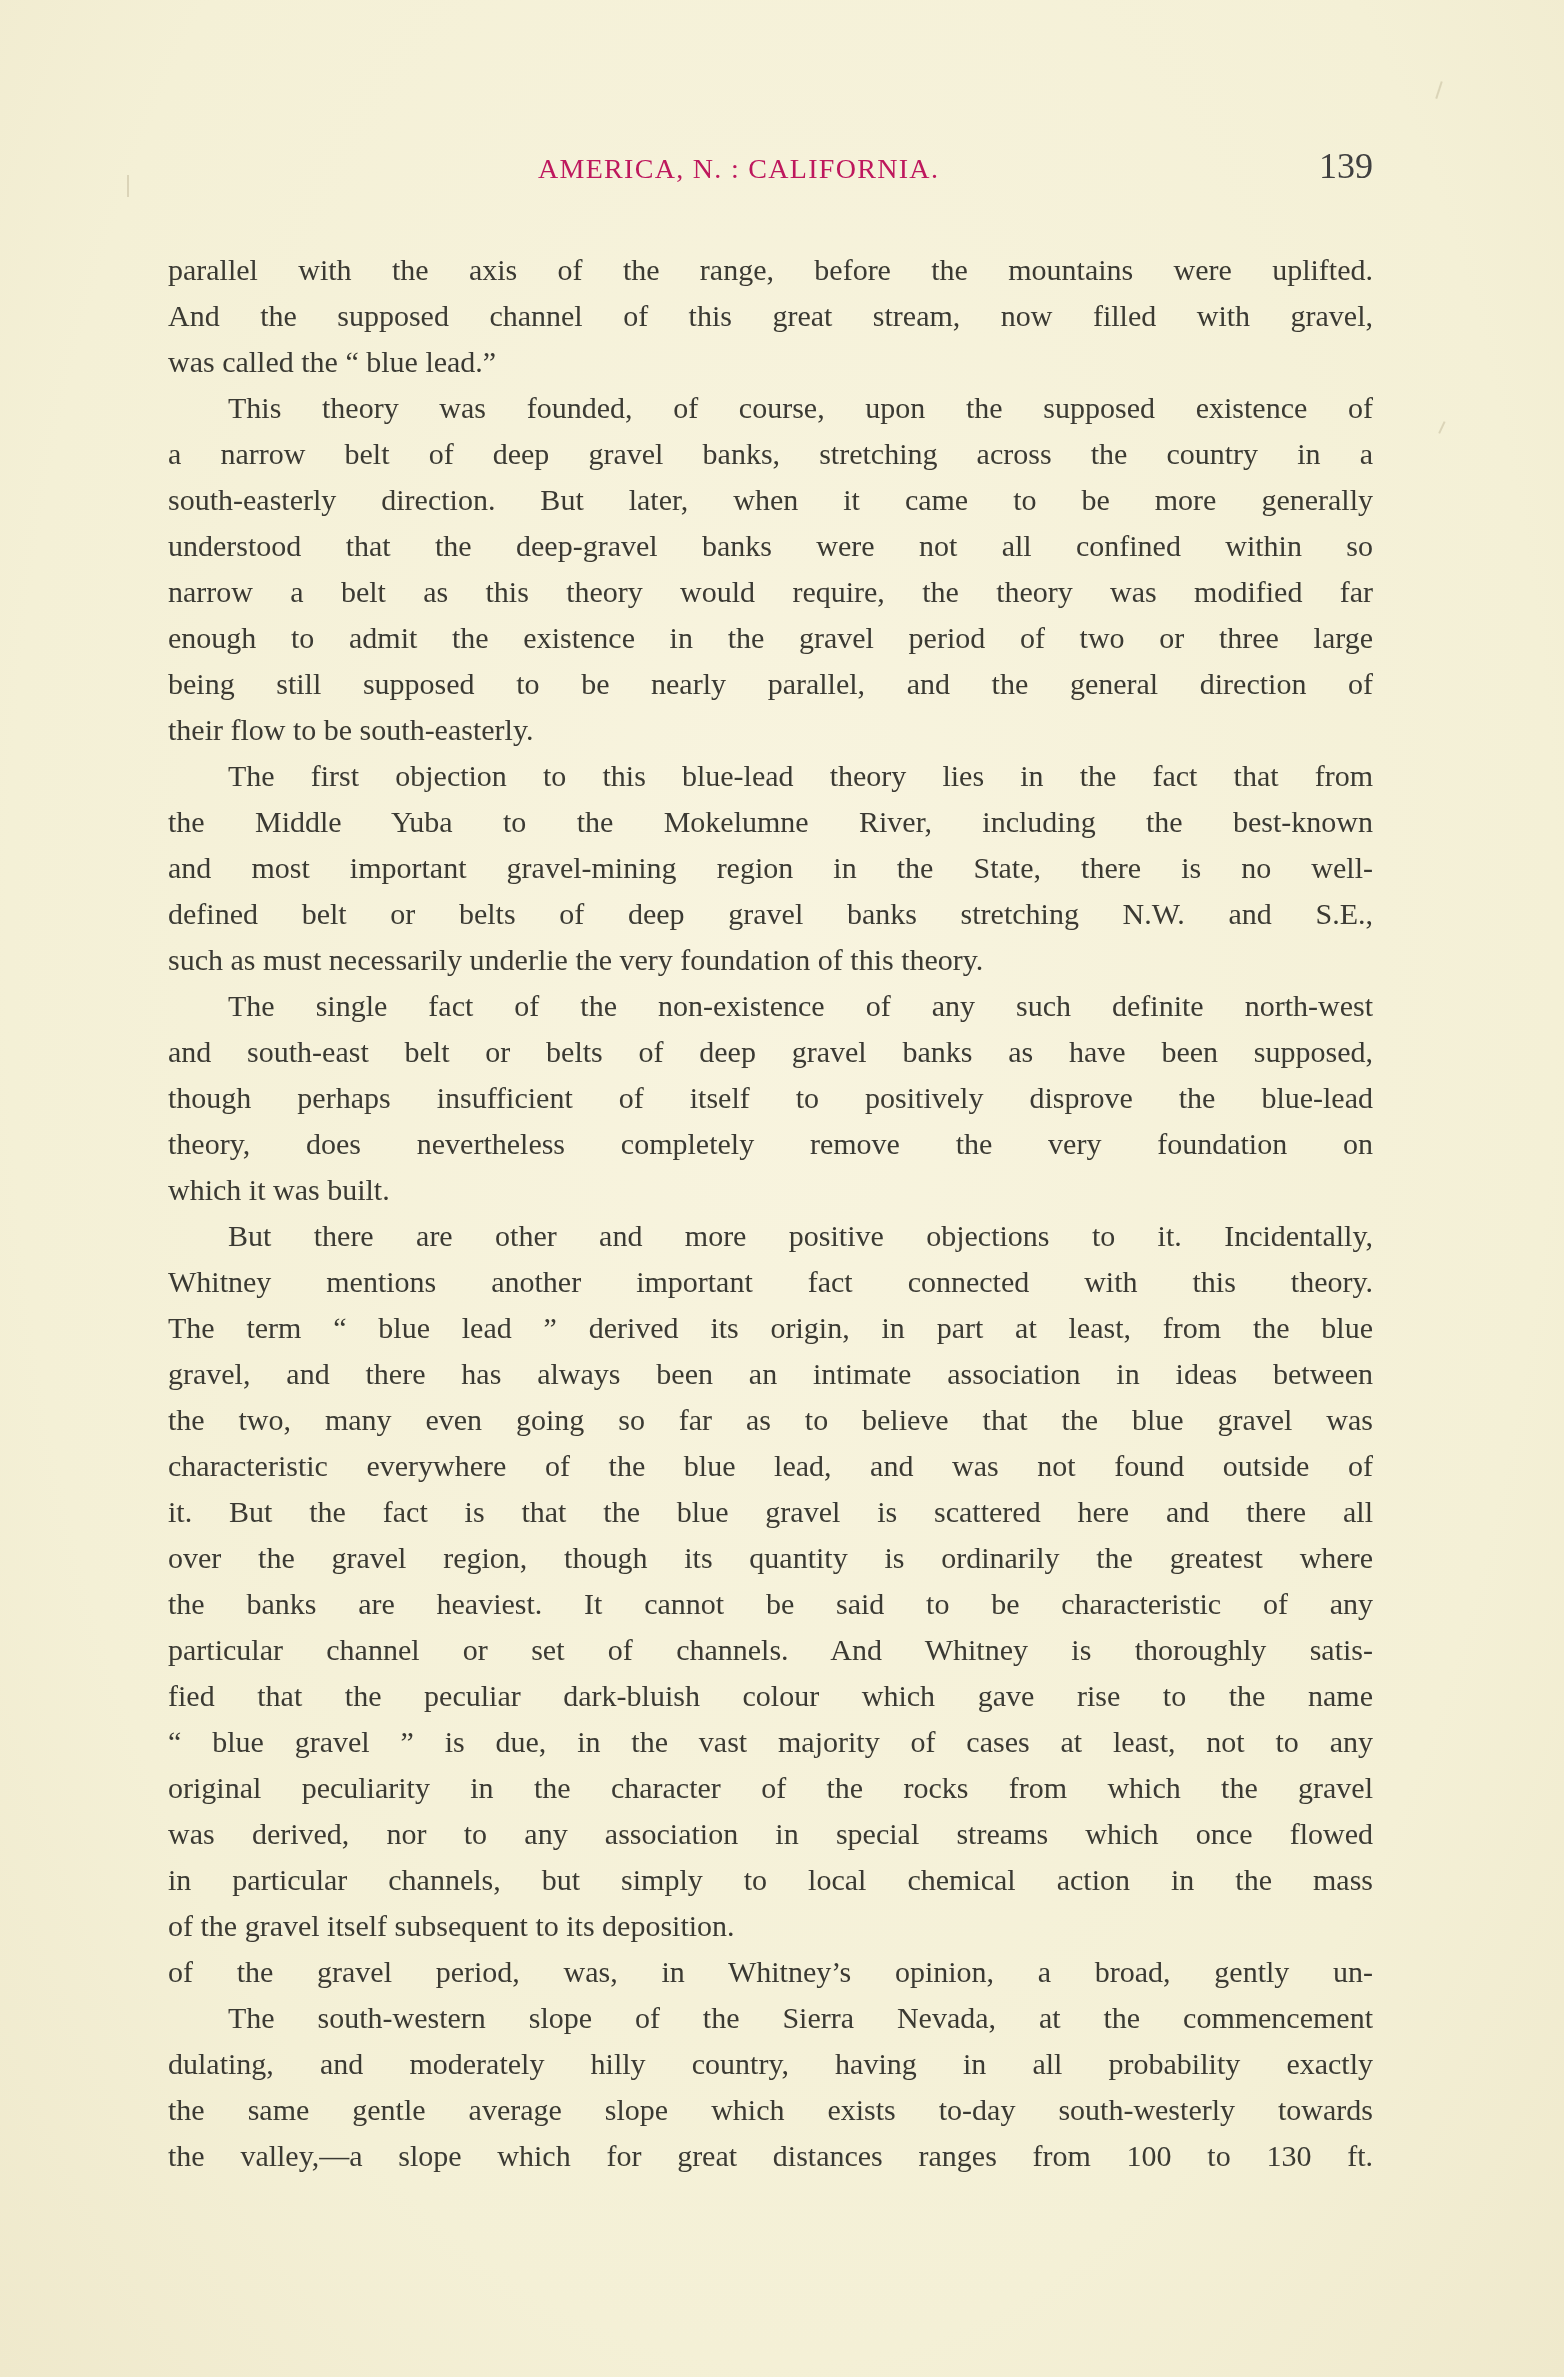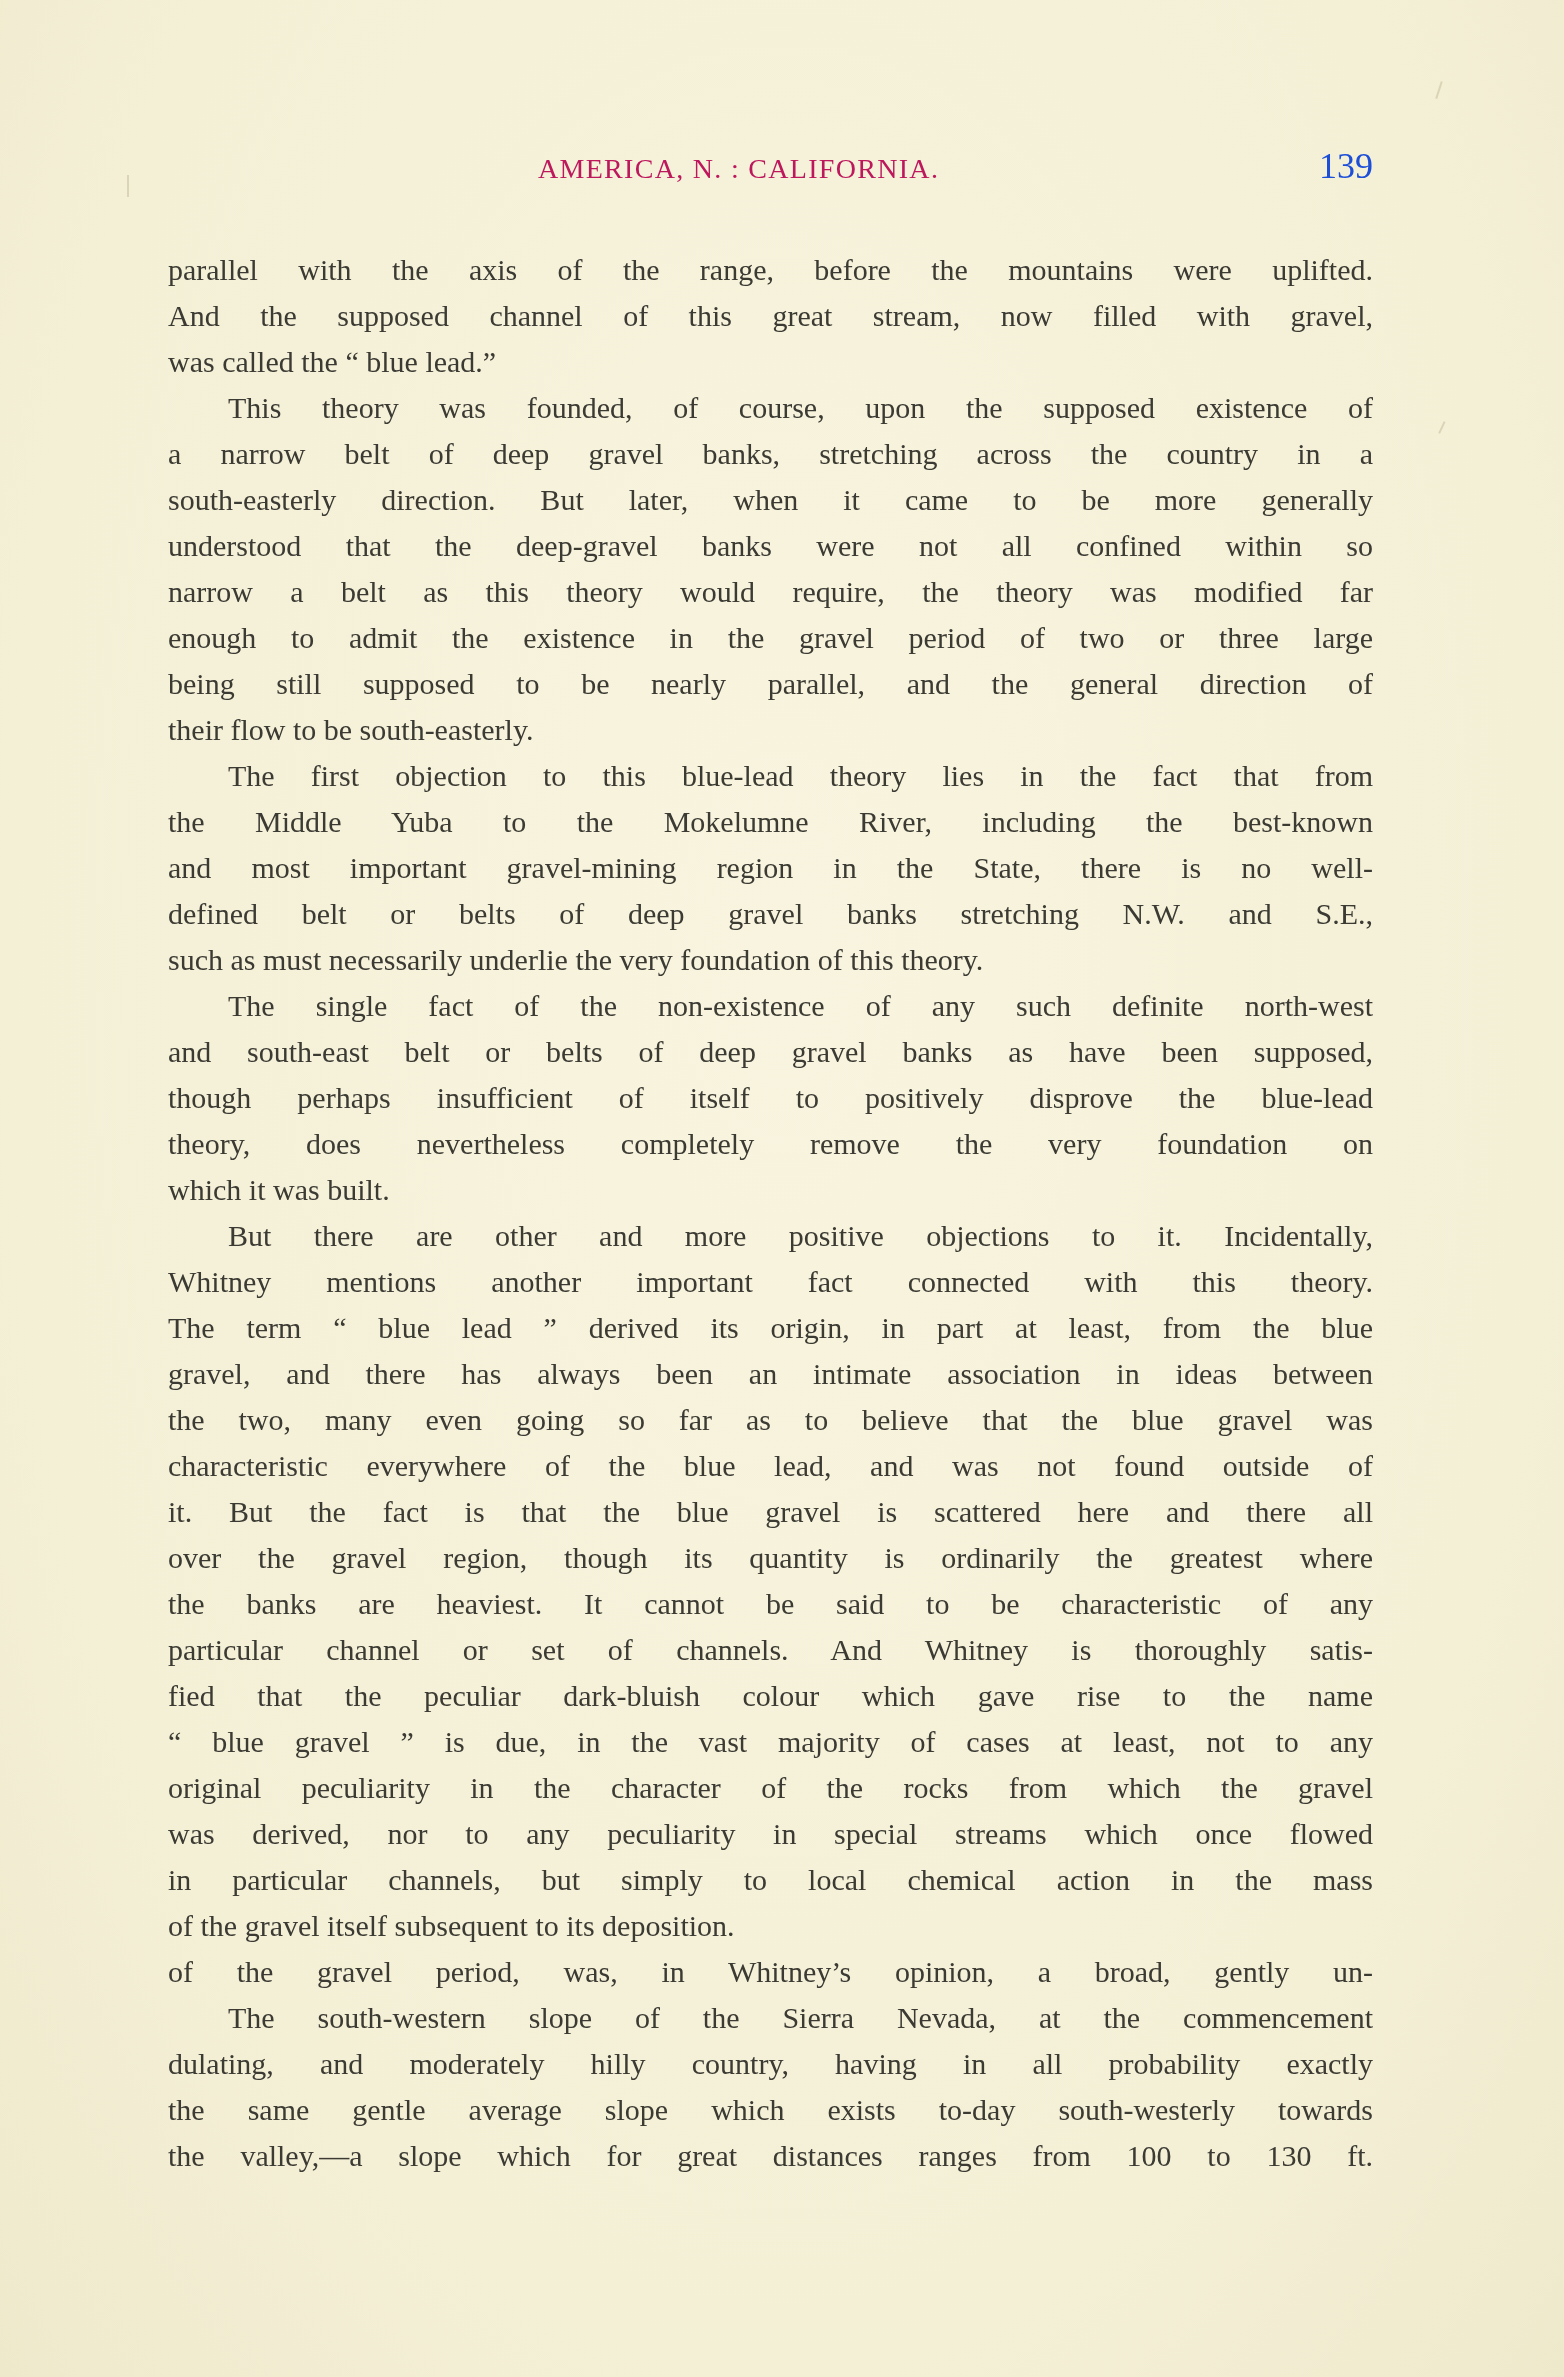--- a/index.html
+++ b/index.html
@@ -14,21 +14,21 @@
   .running-head {
     position: absolute; left: 168px; width: 1205px; top: 146px; height: 45px;
   }
   .running-title {
     position: absolute; left: 370px; top: 0;
     font-size: 28px; letter-spacing: 1.3px; line-height: 45px;
     color: #be185d;
   }
   .page-number {
     position: absolute; right: 0; top: -1.8px;
-    font-size: 36px; line-height: 45px; color: #1d4ed8;
+    font-size: 36px; line-height: 45px; color: #404040;
   }
   .body-text {
     position: absolute; left: 168px; top: 247px; width: 1205px;
   }
   .line {
     display: block; height: 46px; line-height: 46px;
     font-size: 30px; white-space: nowrap;
     text-align: justify; text-align-last: justify;
   }
   .line.last { text-align-last: left; }
@@ -75,21 +75,21 @@
     <span class="line">gravel, and there has always been an intimate association in ideas between</span>
     <span class="line">the two, many even going so far as to believe that the blue gravel was</span>
     <span class="line">characteristic everywhere of the blue lead, and was not found outside of</span>
     <span class="line">it.  But the fact is that the blue gravel is scattered here and there all</span>
     <span class="line">over the gravel region, though its quantity is ordinarily the greatest where</span>
     <span class="line">the banks are heaviest.  It cannot be said to be characteristic of any</span>
     <span class="line">particular channel or set of channels.  And Whitney is thoroughly satis-</span>
     <span class="line">fied that the peculiar dark-bluish colour which gave rise to the name</span>
     <span class="line">“ blue gravel ” is due, in the vast majority of cases at least, not to any</span>
     <span class="line">original peculiarity in the character of the rocks from which the gravel</span>
-    <span class="line">was derived, nor to any peculiarity in special streams which once flowed</span>
+    <span class="line">was derived, nor to any association in special streams which once flowed</span>
     <span class="line">in particular channels, but simply to local chemical action in the mass</span>
     <span class="line last">of the gravel itself subsequent to its deposition.</span>
     <span class="line">of the gravel period, was, in Whitney’s opinion, a broad, gently un-</span>
     <span class="line indent">The south-western slope of the Sierra Nevada, at the commencement</span>
     <span class="line">dulating, and moderately hilly country, having in all probability exactly</span>
     <span class="line">the same gentle average slope which exists to-day south-westerly towards</span>
     <span class="line">the valley,—a slope which for great distances ranges from 100 to 130 ft.</span>
   </main>
 
 

